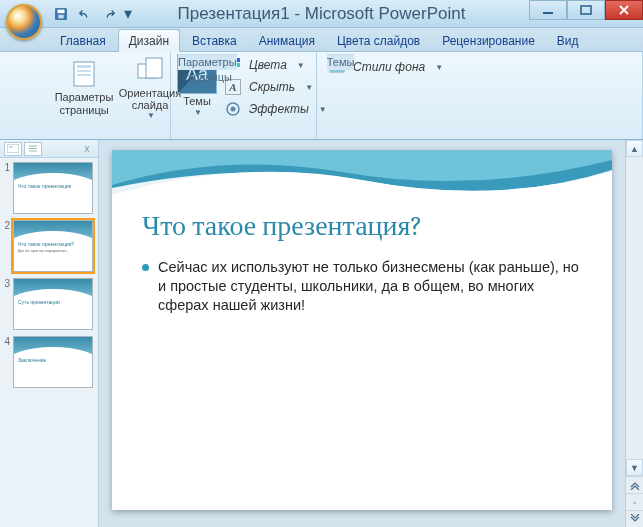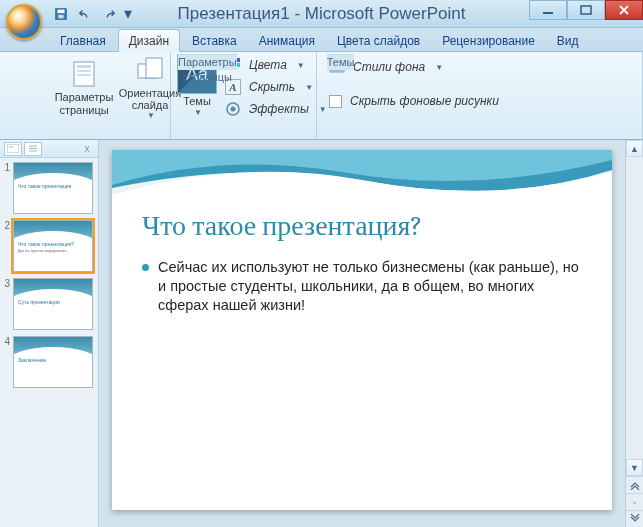--- a/index.html
+++ b/index.html
@@ -205,24 +205,20 @@
       <div class="smallrow">
         <div class="ico">
             <svg viewBox="0 0 16 16">
               <rect x="1" y="2" width="14" height="11" fill="#fff" stroke="#7aa0bc"></rect>
               <path d="M1 9 Q5 5 9 9 T15 9 L15 13 L1 13 Z" fill="#8ec7dc"></path>
             </svg>
           </div>
         <span>Стили фона</span>
           <span class="chev">▼</span>
       </div>
-      <div class="smallrow" style="margin-top:10px;">
-        <div class="chk"></div>
-        <span>Скрыть фоновые рисунки</span>
-      </div>
     </div>
   </div>
 </div>
 
 <div class="workarea">
 
   <div class="thumbs">
     <div class="panel-hdr">
       <div class="outline-icons">
         <div class="oi">

